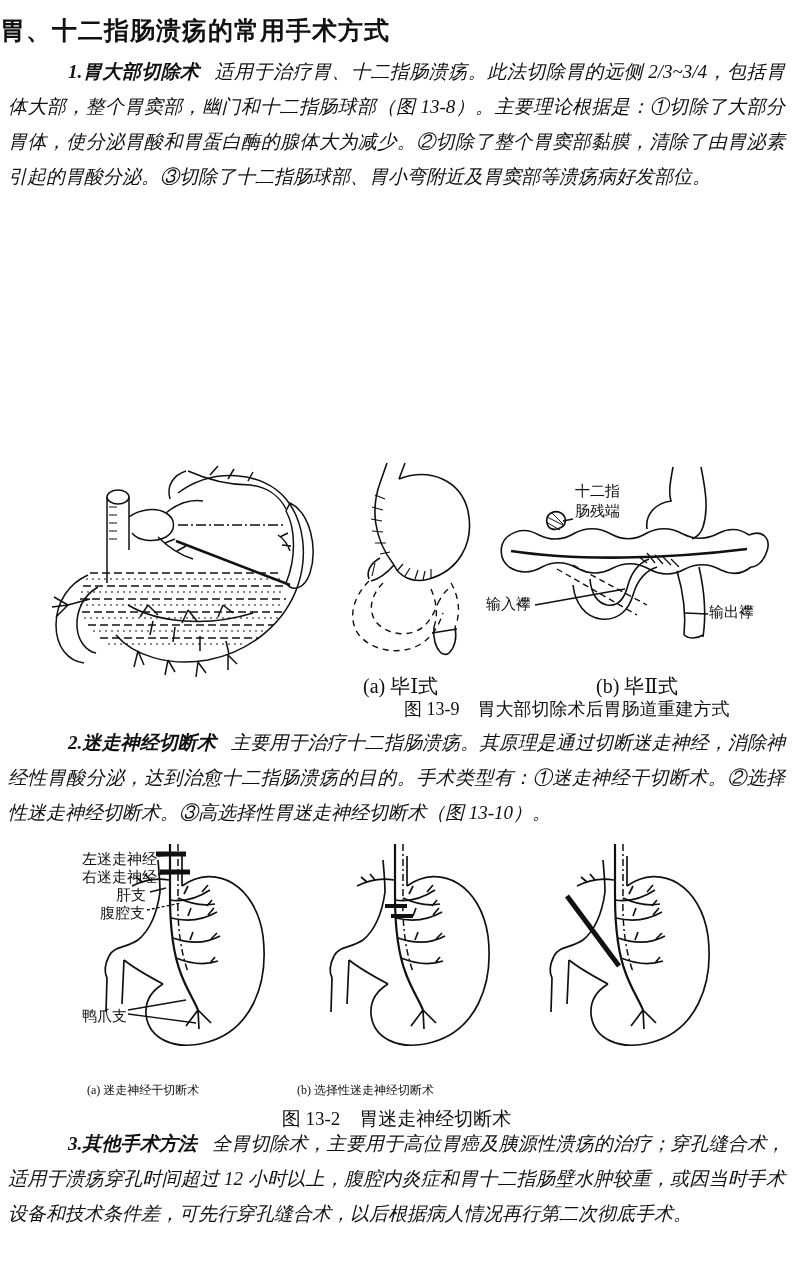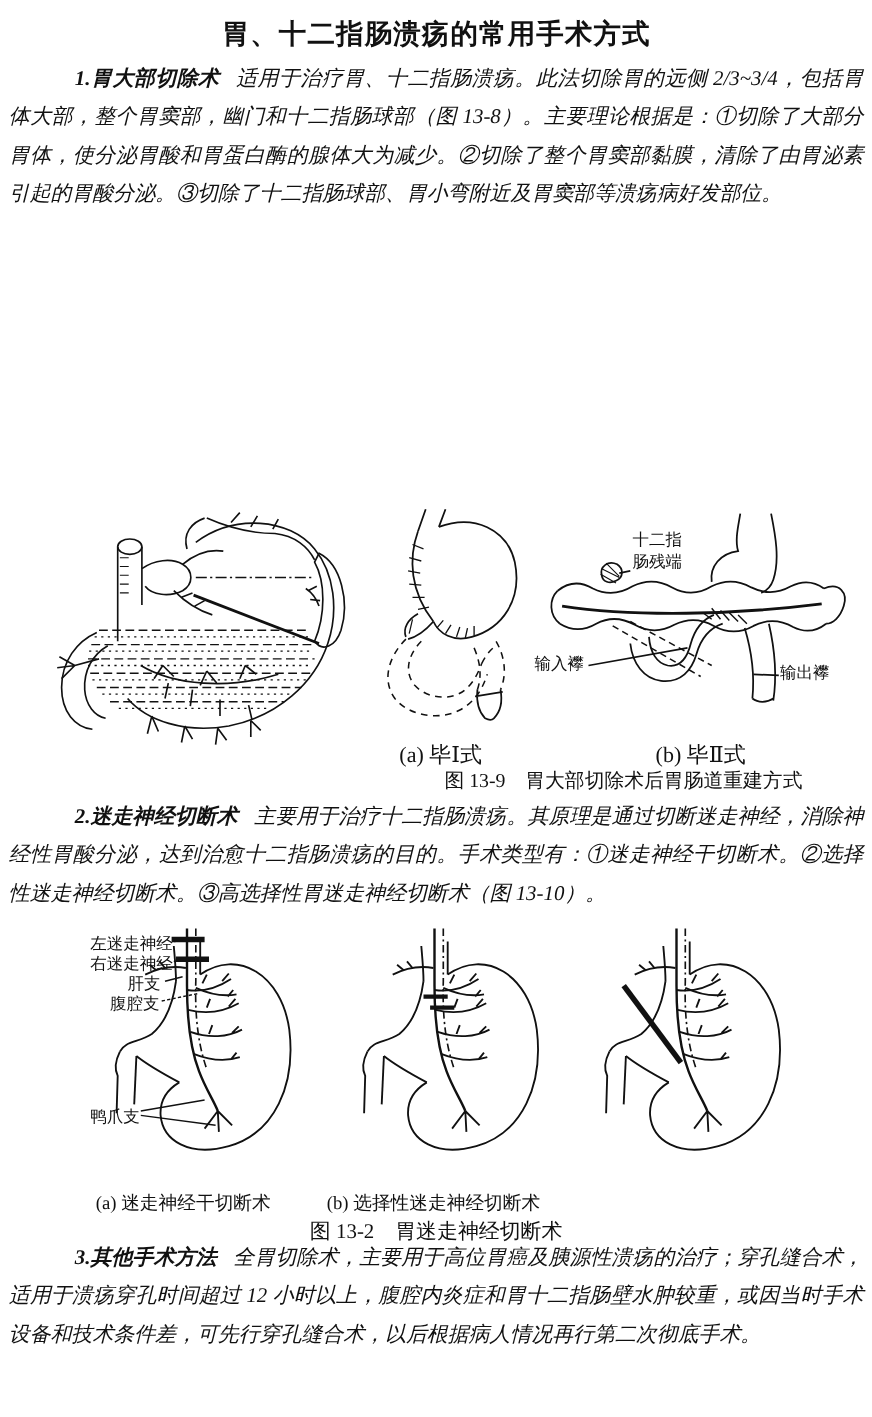--- a/index.html
+++ b/index.html
@@ -1,26 +1,26 @@
 <!DOCTYPE html>
 <html><head>
 <meta charset="utf-8">
 <style>
   html,body{margin:0;padding:0;background:#fff;}
   .page{position:relative;width:793px;height:1288px;background:#fff;overflow:hidden;
         font-family:"Liberation Serif","DejaVu Serif",serif;color:#111;}
-  .title{position:absolute;top:14px;left:0;width:793px;margin:0;text-align:center;
+  .title{position:absolute;top:14px;left:0;width:793px;margin:0;
          font-size:25px;font-weight:bold;letter-spacing:1px;}
   .para{position:absolute;left:8px;width:777px;margin:0;font-size:19px;line-height:35px;
         text-align:justify;text-indent:60px;font-style:italic;}
   .lead{font-weight:bold;margin-right:15px;}
   .figrow{position:absolute;left:0;width:793px;}
   .figrow svg{position:absolute;left:0;top:0;}
   .subcap{position:absolute;font-size:20px;white-space:nowrap;margin-top:12px;}
-  .subcap2{position:absolute;font-size:17px;white-space:nowrap;}
+  .subcap2{position:absolute;font-size:12px;white-space:nowrap;}
   .ann{position:absolute;font-size:15px;line-height:20px;}
   .figcap{position:absolute;font-size:18px;white-space:nowrap;}
   .figcap-center{position:absolute;left:0;width:793px;text-align:center;font-size:19px;}
 </style>
 </head>
 <body>
 
 <div class="page">
 
   <h1 class="title">胃、十二指肠溃疡的常用手术方式</h1>

